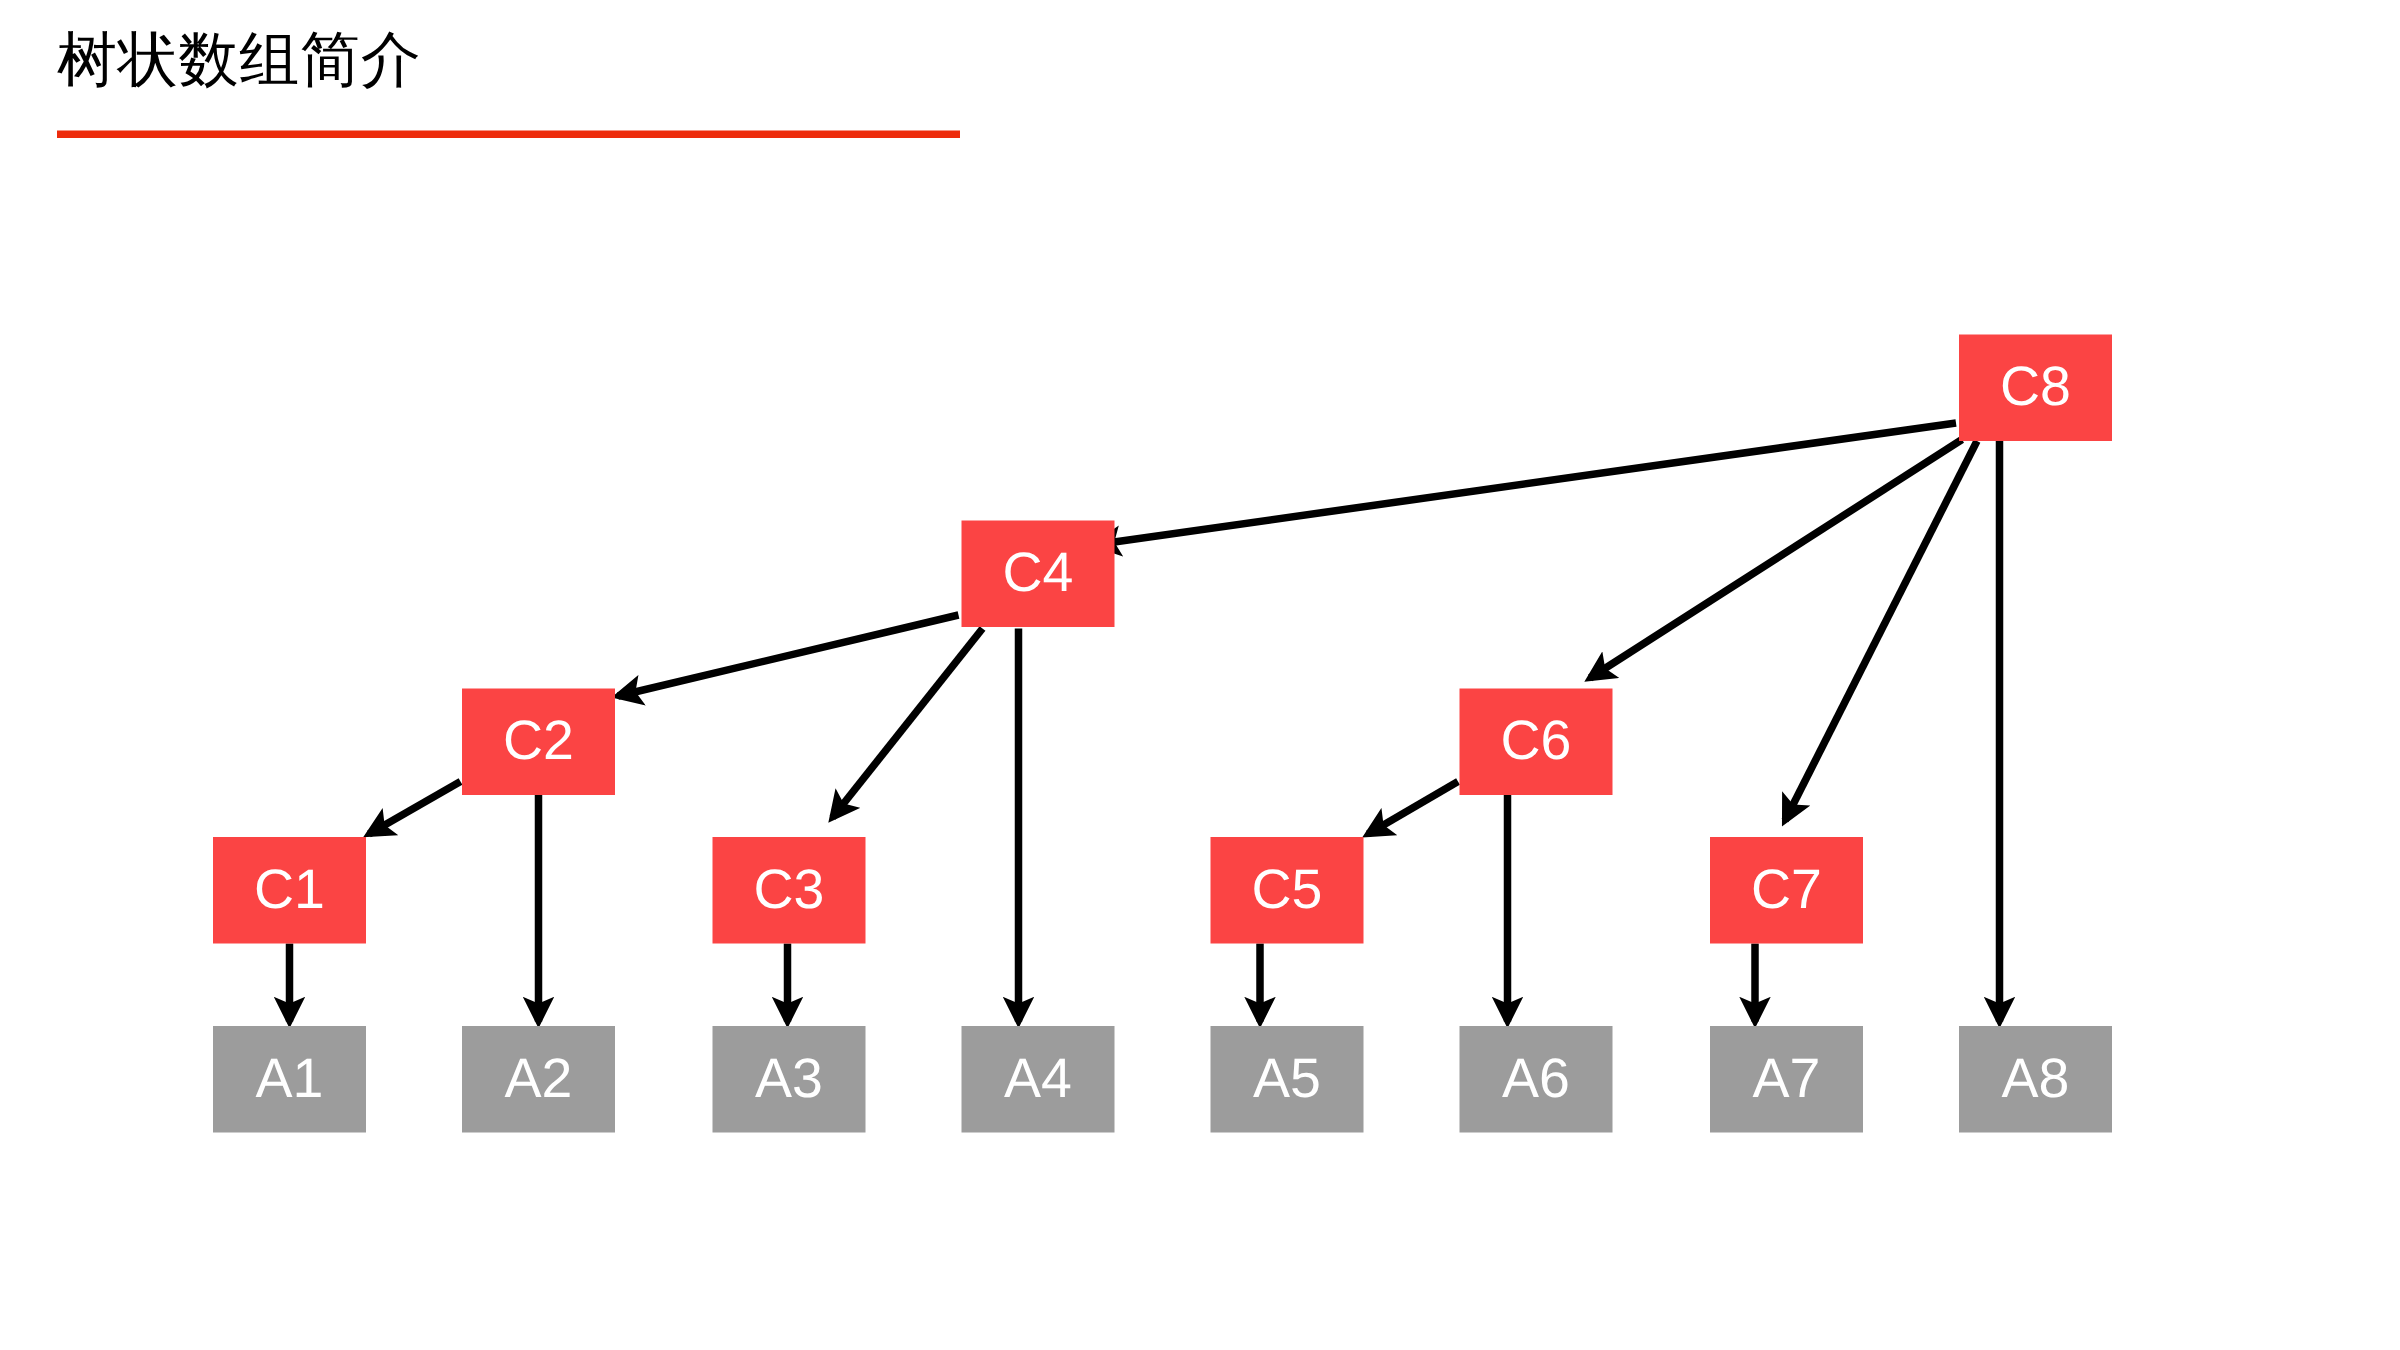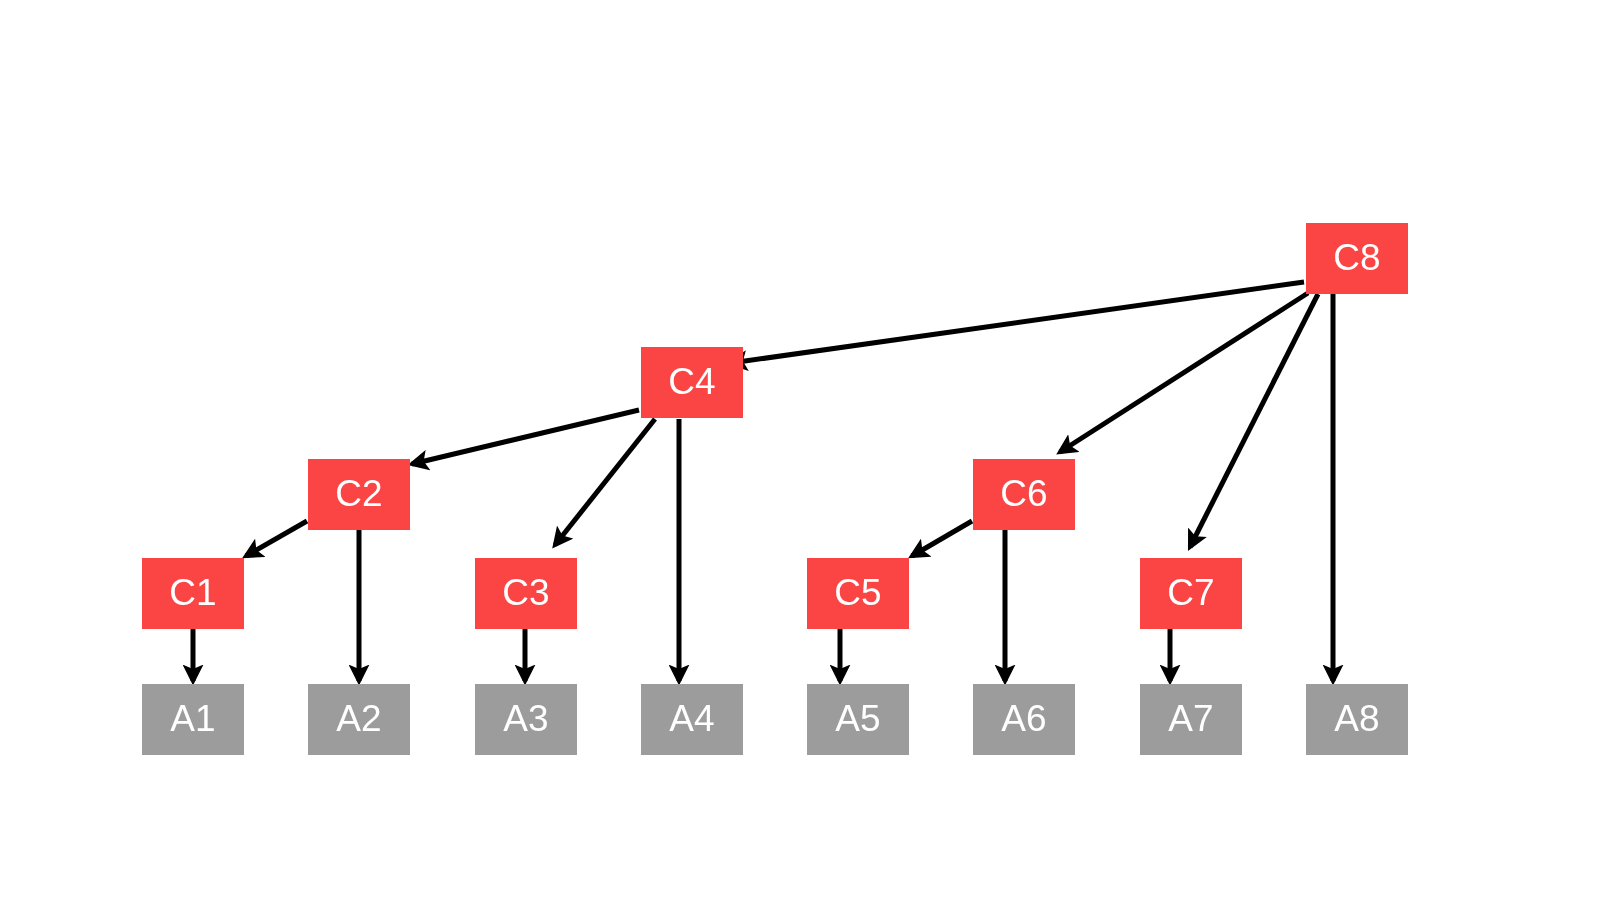--- a/index.html
+++ b/index.html
@@ -63,20 +63,24 @@
     stroke: #000000;
     stroke-width: 5;
     fill: none;
   }
 </style>
 </head>
 <body>
 
 <div id="slide" style="background: rgb(255, 255, 255);">
 
+  <div id="title-block">
+    <div id="page-title">树状数组简介</div>
+    <div id="title-rule" style="background: rgb(237, 43, 12);"></div>
+  </div>
 
   <svg id="diagram-svg" viewBox="0 0 1600 900" xmlns="http://www.w3.org/2000/svg">
     <defs>
       <marker id="arrowhead" markerWidth="4.2" markerHeight="4.2" refX="3.3" refY="2.1" orient="auto" markerUnits="strokeWidth">
         <path d="M0,0 L4.2,2.1 L0,4.2 L0.9,2.1 Z" fill="#000000"></path>
       </marker>
     </defs>
     <g id="edges-group">
         <line x1="193" y1="629" x2="193" y2="681" class="edge-line" stroke="#000000" marker-end="url(#arrowhead)"></line>
         <line x1="359" y1="530" x2="359" y2="681" class="edge-line" stroke="#000000" marker-end="url(#arrowhead)"></line>

